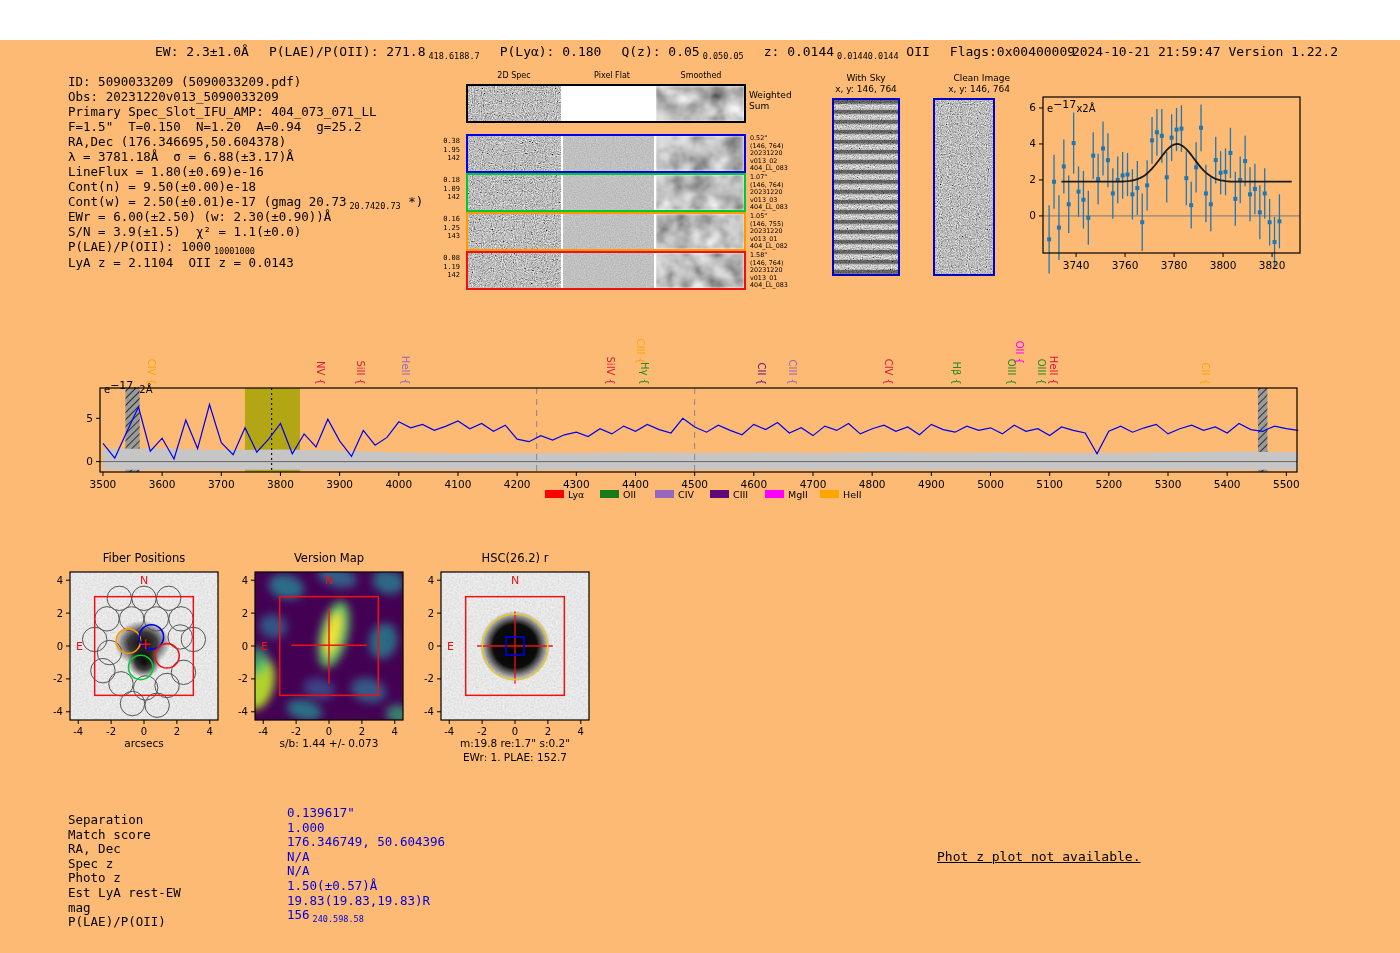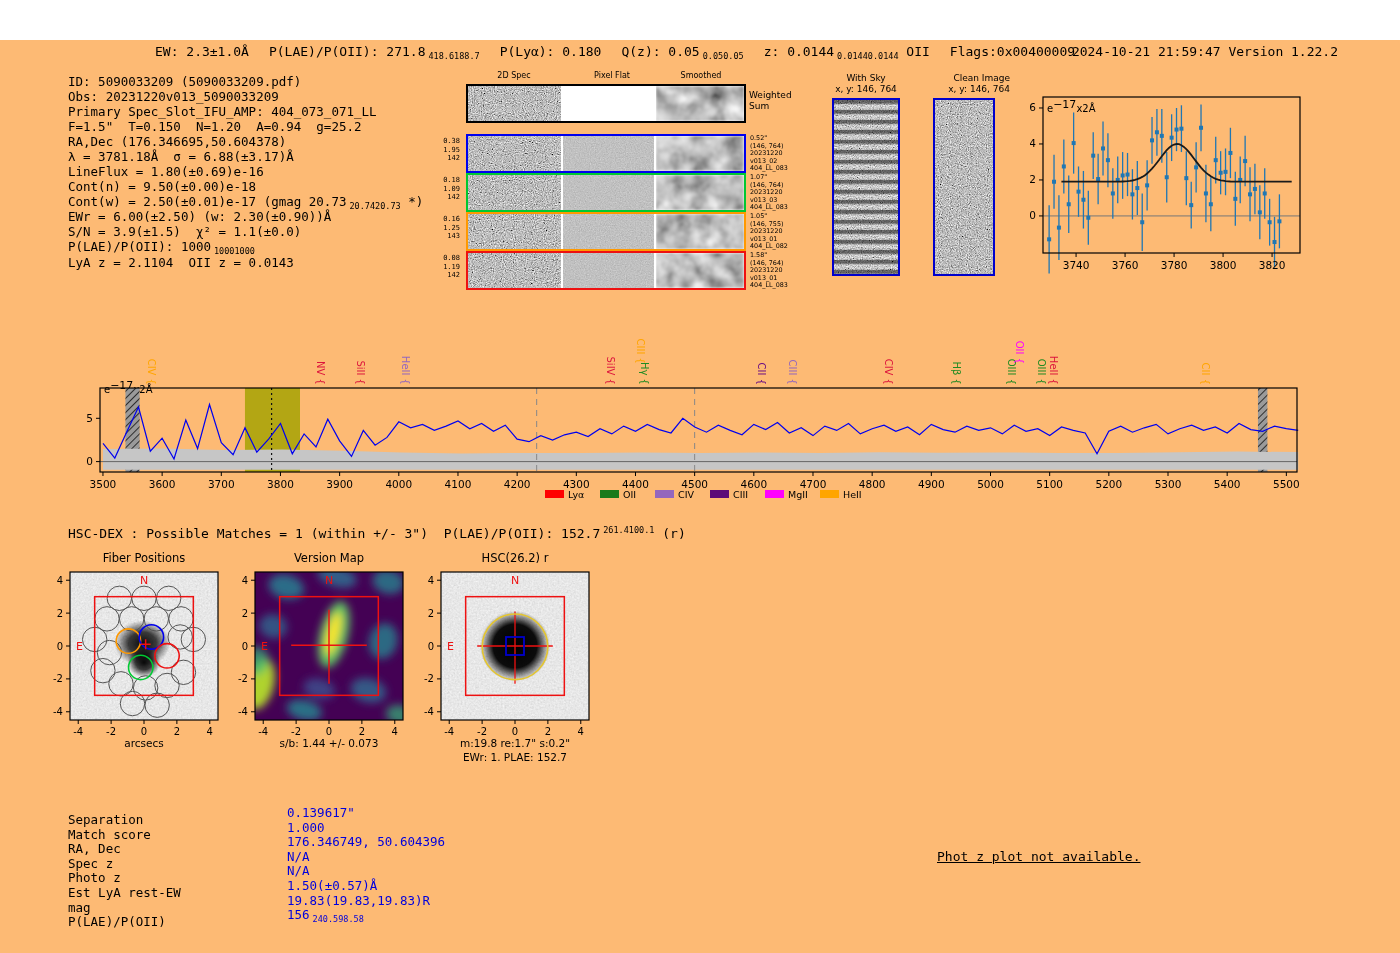--- a/index.html
+++ b/index.html
@@ -577,21 +577,20 @@
       <rect x="570" y="172" width="19" height="8" fill="#9467bd"></rect>
       <text x="593" y="180" font-size="9.5">CIV</text>
       <rect x="625" y="172" width="19" height="8" fill="#5c0a78"></rect>
       <text x="648" y="180" font-size="9.5">CIII</text>
       <rect x="680" y="172" width="19" height="8" fill="#ff00ff"></rect>
       <text x="703" y="180" font-size="9.5">MgII</text>
       <rect x="735" y="172" width="19" height="8" fill="#ffa500"></rect>
       <text x="758" y="180" font-size="9.5">HeII</text>
     </svg>
 
-  <div class="abs" id="hsc-line"><span>HSC-DEX : Possible Matches = 1 (within +/- 3")  P(LAE)/P(OII): 152.7</span><span class="stack"><span>261.4</span><span>100.1</span></span><span> (r)</span></div>
 
   <div id="panel-titles">
       <div class="ptitle" style="left:144px;top:511px;">Fiber Positions</div>
       <div class="ptitle" style="left:329px;top:511px;">Version Map</div>
       <div class="ptitle" style="left:515px;top:511px;">HSC(26.2) r</div>
     </div>
   <div id="panel-area">
       <svg width="226" height="205" style="position:absolute;left:32px;top:518px;">
         <defs>
           <clipPath id="clip0">

